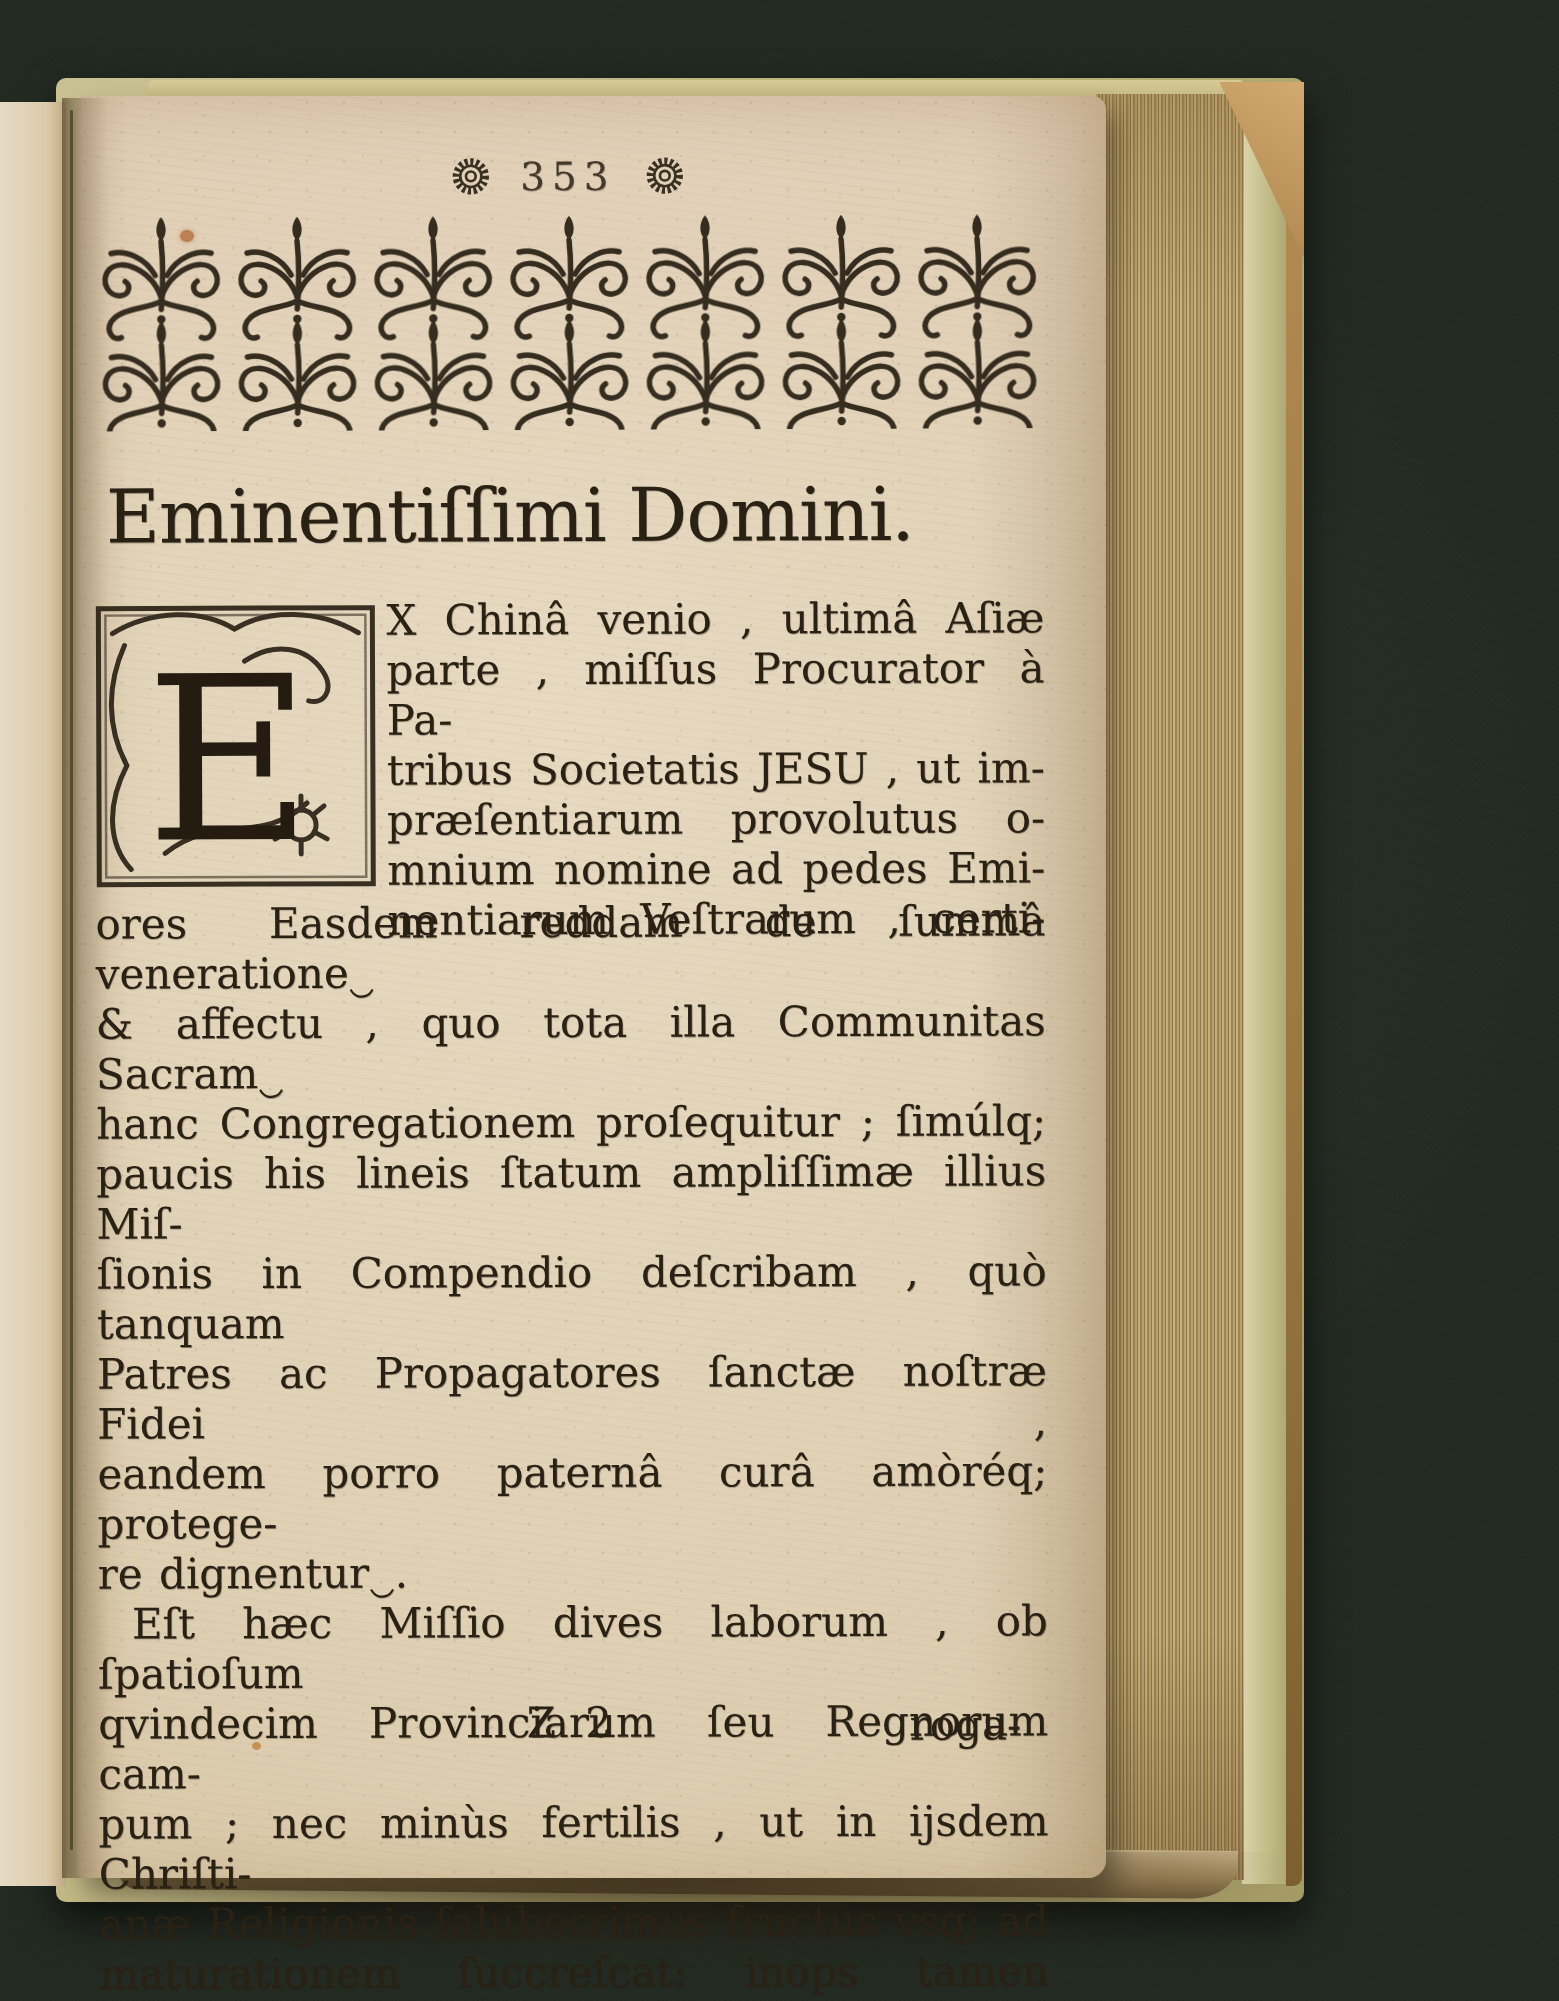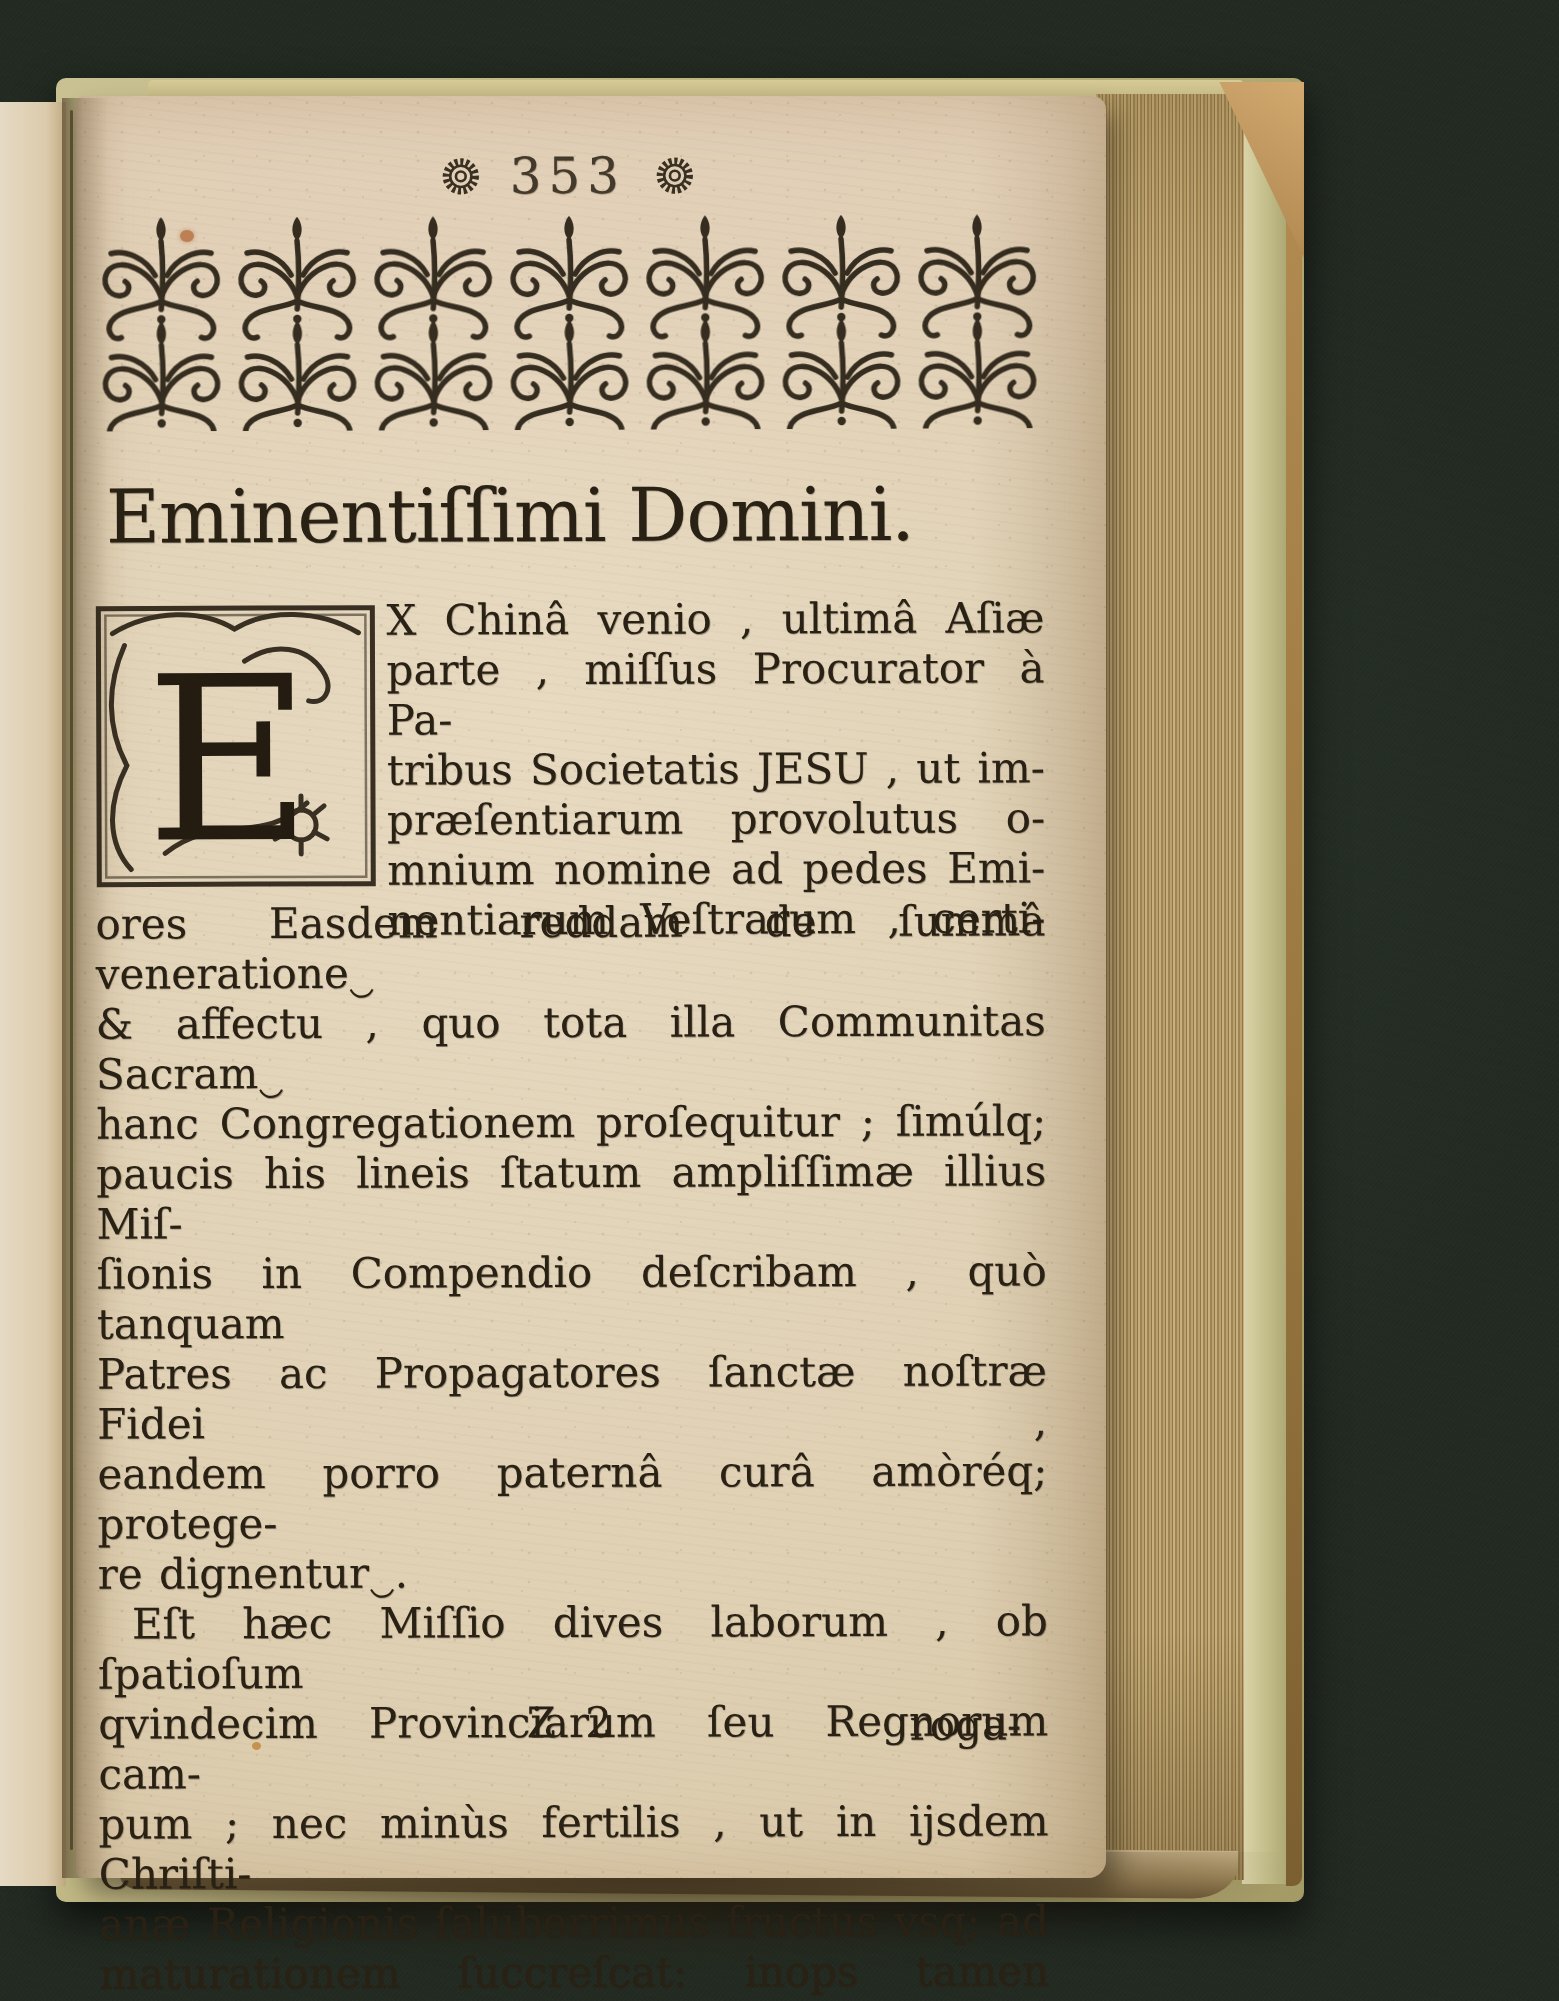--- a/index.html
+++ b/index.html
@@ -51,21 +51,21 @@
   .crease{left:70px;top:110px;width:3px;height:1740px;background:rgba(45,32,16,.55);border-radius:2px;}
   .stain-a{left:180px;top:230px;width:14px;height:12px;border-radius:50%;
     background:rgba(168,84,30,.65);box-shadow:0 0 4px rgba(168,84,30,.5);}
   .stain-b{left:252px;top:1742px;width:9px;height:8px;border-radius:50%;
     background:rgba(190,120,40,.7);}
   
   .content{left:95px;top:0;width:950px;height:2001px;transform:rotate(-.2deg);transform-origin:50% 40%;}
   .ink{color:#2a2115;text-shadow:.6px .8px .8px rgba(42,33,21,.42);}
   .folio-row{top:146px;left:0;width:100%;height:60px;display:flex;justify-content:center;
     align-items:center;gap:26px;}
-  .folio-num{font-size:50px;letter-spacing:7px;color:#443a2b;
+  .folio-num{font-size:39px;letter-spacing:7px;color:#443a2b;
     text-shadow:.5px .8px 1px rgba(60,48,30,.5);}
   .ornament-band{top:212px;left:0;}
   .heading{top:472px;left:12px;font-size:74px;letter-spacing:-1px;white-space:nowrap;}
   .dropcap{top:600px;left:0;}
   .textline{font-size:42px;line-height:50px;word-spacing:3px;white-space:nowrap;}
   .jl{white-space:normal;text-align:justify;text-align-last:justify;}
   .opening{top:595px;left:292px;width:658px;}
   .bodytext{top:898px;left:0;width:950px;}
   .indent{text-indent:34px;}
   .sig-row{top:1698px;left:0;width:950px;height:52px;font-size:42px;}

